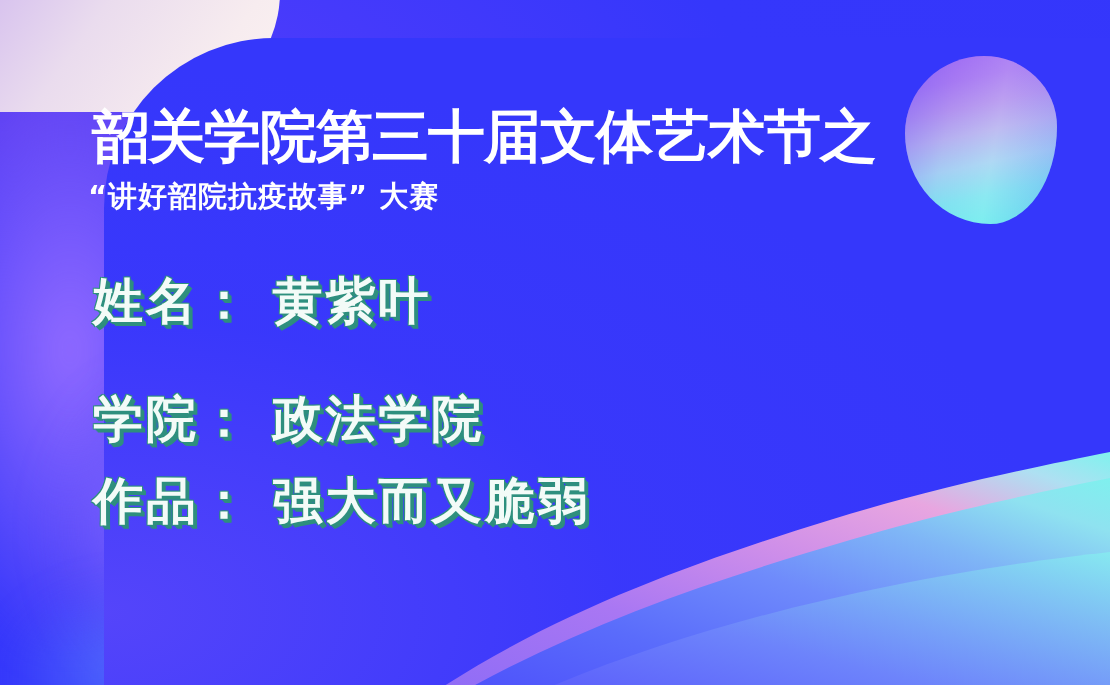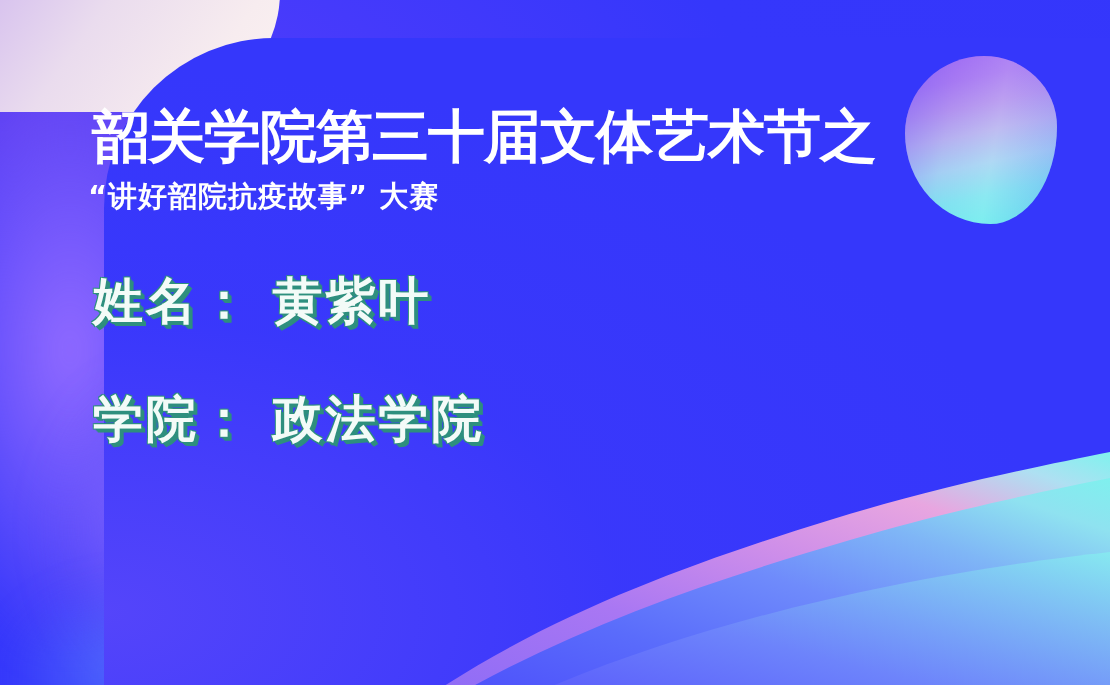--- a/index.html
+++ b/index.html
@@ -224,15 +224,16 @@
   <div class="content">
 
     <div class="title-main">韶关学院第三十届文体艺术节之</div>
 
     <div class="title-sub">“讲好韶院抗疫故事” 大赛</div>
 
     <div class="info-line info-1">姓名： 黄紫叶</div>
 
     <div class="info-line info-2">学院： 政法学院</div>
 
+    <div class="info-line info-3">作品： 强大而又脆弱</div>
 
   </div>
 </div>
 
 </body></html>

